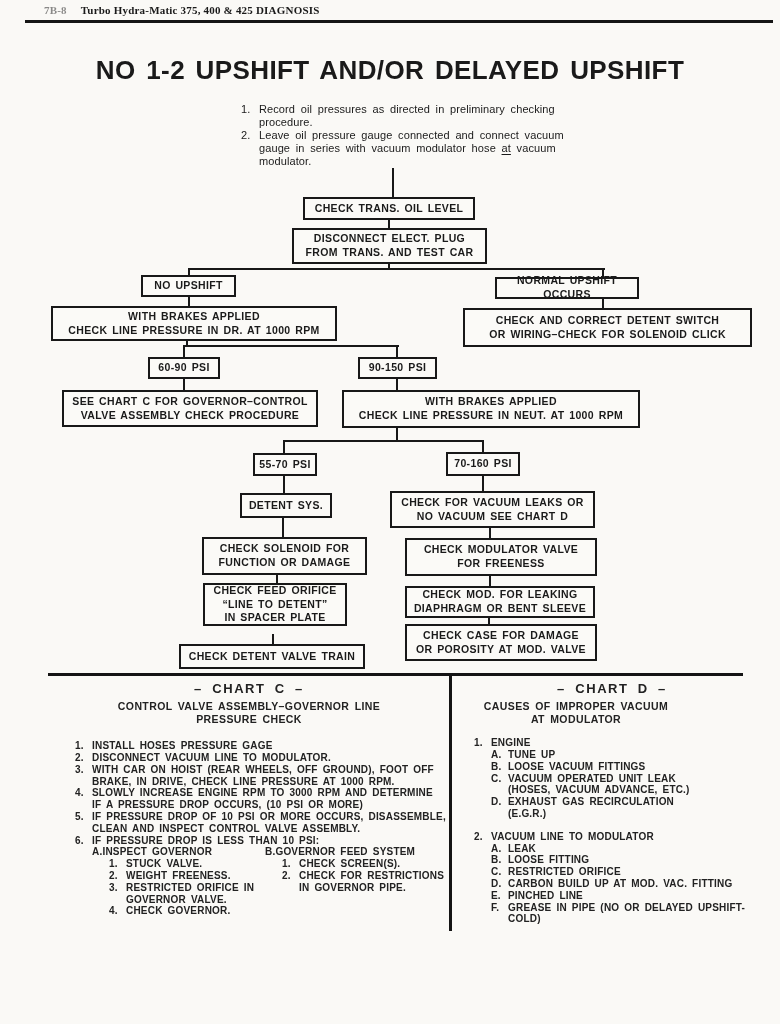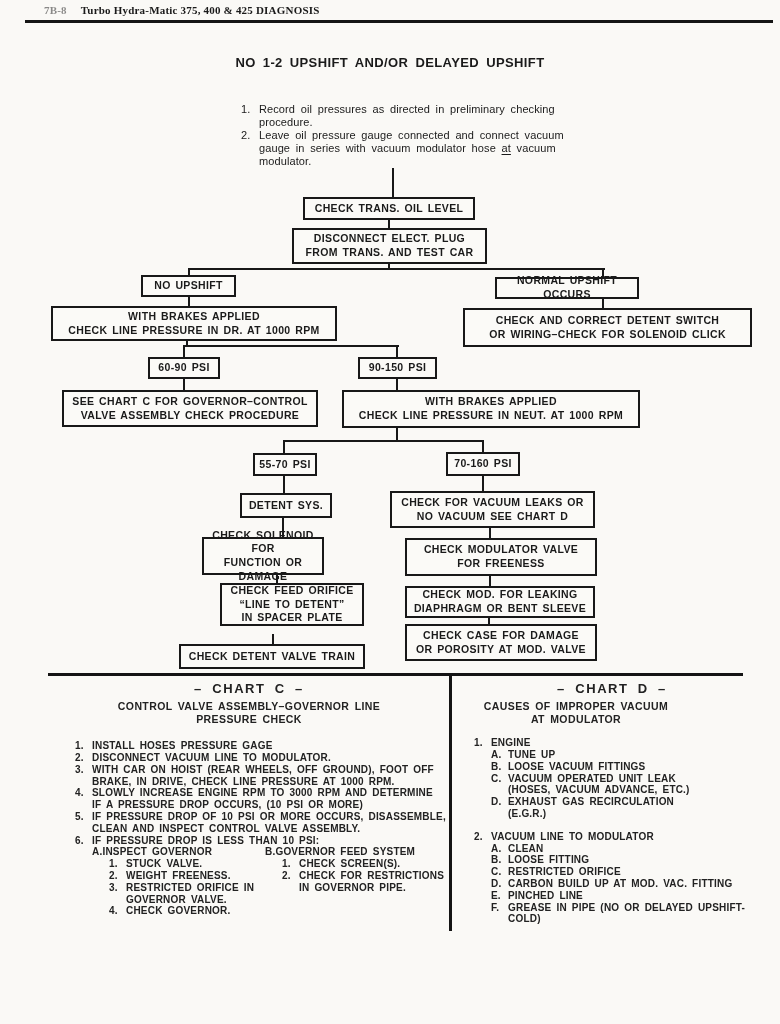--- a/index.html
+++ b/index.html
@@ -12,21 +12,21 @@
   .page-header{
     position:absolute;left:44px;top:4px;
     font-family:"Liberation Serif",serif;font-weight:bold;font-size:11px;
     letter-spacing:.2px;white-space:nowrap;
   }
   .page-code{opacity:.5;filter:blur(.4px);margin-right:14px;}
   .top-rule{position:absolute;left:25px;top:20px;width:748px;height:3px;background:#151515;}
   
   .doc-title{
     position:absolute;left:0;right:0;top:55px;margin:0;text-align:center;
-    font-size:13px;font-weight:bold;letter-spacing:.4px;word-spacing:3px;
+    font-size:26px;font-weight:bold;letter-spacing:.4px;word-spacing:3px;
   }
   
   .intro{position:absolute;left:241px;top:103px;width:335px;font-size:11px;line-height:12.9px;word-spacing:2.5px;letter-spacing:.1px;}
   .intro-item{display:flex;}
   .intro-num{flex:none;width:18px;}
   .intro-text{white-space:pre-line;}
   .intro-text u{text-underline-offset:2px;}
   
   .fbox{
     position:absolute;box-sizing:border-box;border:2px solid #181818;background:#fbfaf7;
@@ -155,29 +155,29 @@
     <div class="fbox" style="left:446px;top:452px;width:74px;height:24px">
         <span>70-160 PSI</span>
       </div>
     <div class="fbox" style="left:240px;top:493px;width:92px;height:25px">
         <span>DETENT SYS.</span>
       </div>
     <div class="fbox" style="left:390px;top:491px;width:205px;height:37px">
         <span>CHECK FOR VACUUM LEAKS OR
 NO VACUUM SEE CHART D</span>
       </div>
-    <div class="fbox" style="left:202px;top:537px;width:122px;height:38px">
+    <div class="fbox" style="left:202px;top:537px;width:165px;height:38px">
         <span>CHECK SOLENOID FOR
 FUNCTION OR DAMAGE</span>
       </div>
     <div class="fbox" style="left:405px;top:538px;width:192px;height:38px">
         <span>CHECK MODULATOR VALVE
 FOR FREENESS</span>
       </div>
-    <div class="fbox" style="left:220px;top:583px;width:144px;height:43px">
+    <div class="fbox" style="left:203px;top:583px;width:144px;height:43px">
         <span>CHECK FEED ORIFICE
 “LINE TO DETENT”
 IN SPACER PLATE</span>
       </div>
     <div class="fbox" style="left:405px;top:586px;width:190px;height:32px">
         <span>CHECK MOD. FOR LEAKING
 DIAPHRAGM OR BENT SLEEVE</span>
       </div>
     <div class="fbox" style="left:179px;top:644px;width:186px;height:25px">
         <span>CHECK DETENT VALVE TRAIN</span>
@@ -302,21 +302,21 @@
         </div>
       </div>
       <div class="cd-group">
         <div class="ci">
             <span class="num">2.</span>
             <span class="tx">VACUUM LINE TO MODULATOR</span>
           </div>
         <div class="cd-items">
           <div class="ci">
               <span class="lbl">A.</span>
-              <span class="tx">CLEAN</span>
+              <span class="tx">LEAK</span>
             </div>
           <div class="ci">
               <span class="lbl">B.</span>
               <span class="tx">LOOSE FITTING</span>
             </div>
           <div class="ci">
               <span class="lbl">C.</span>
               <span class="tx">RESTRICTED ORIFICE</span>
             </div>
           <div class="ci">

